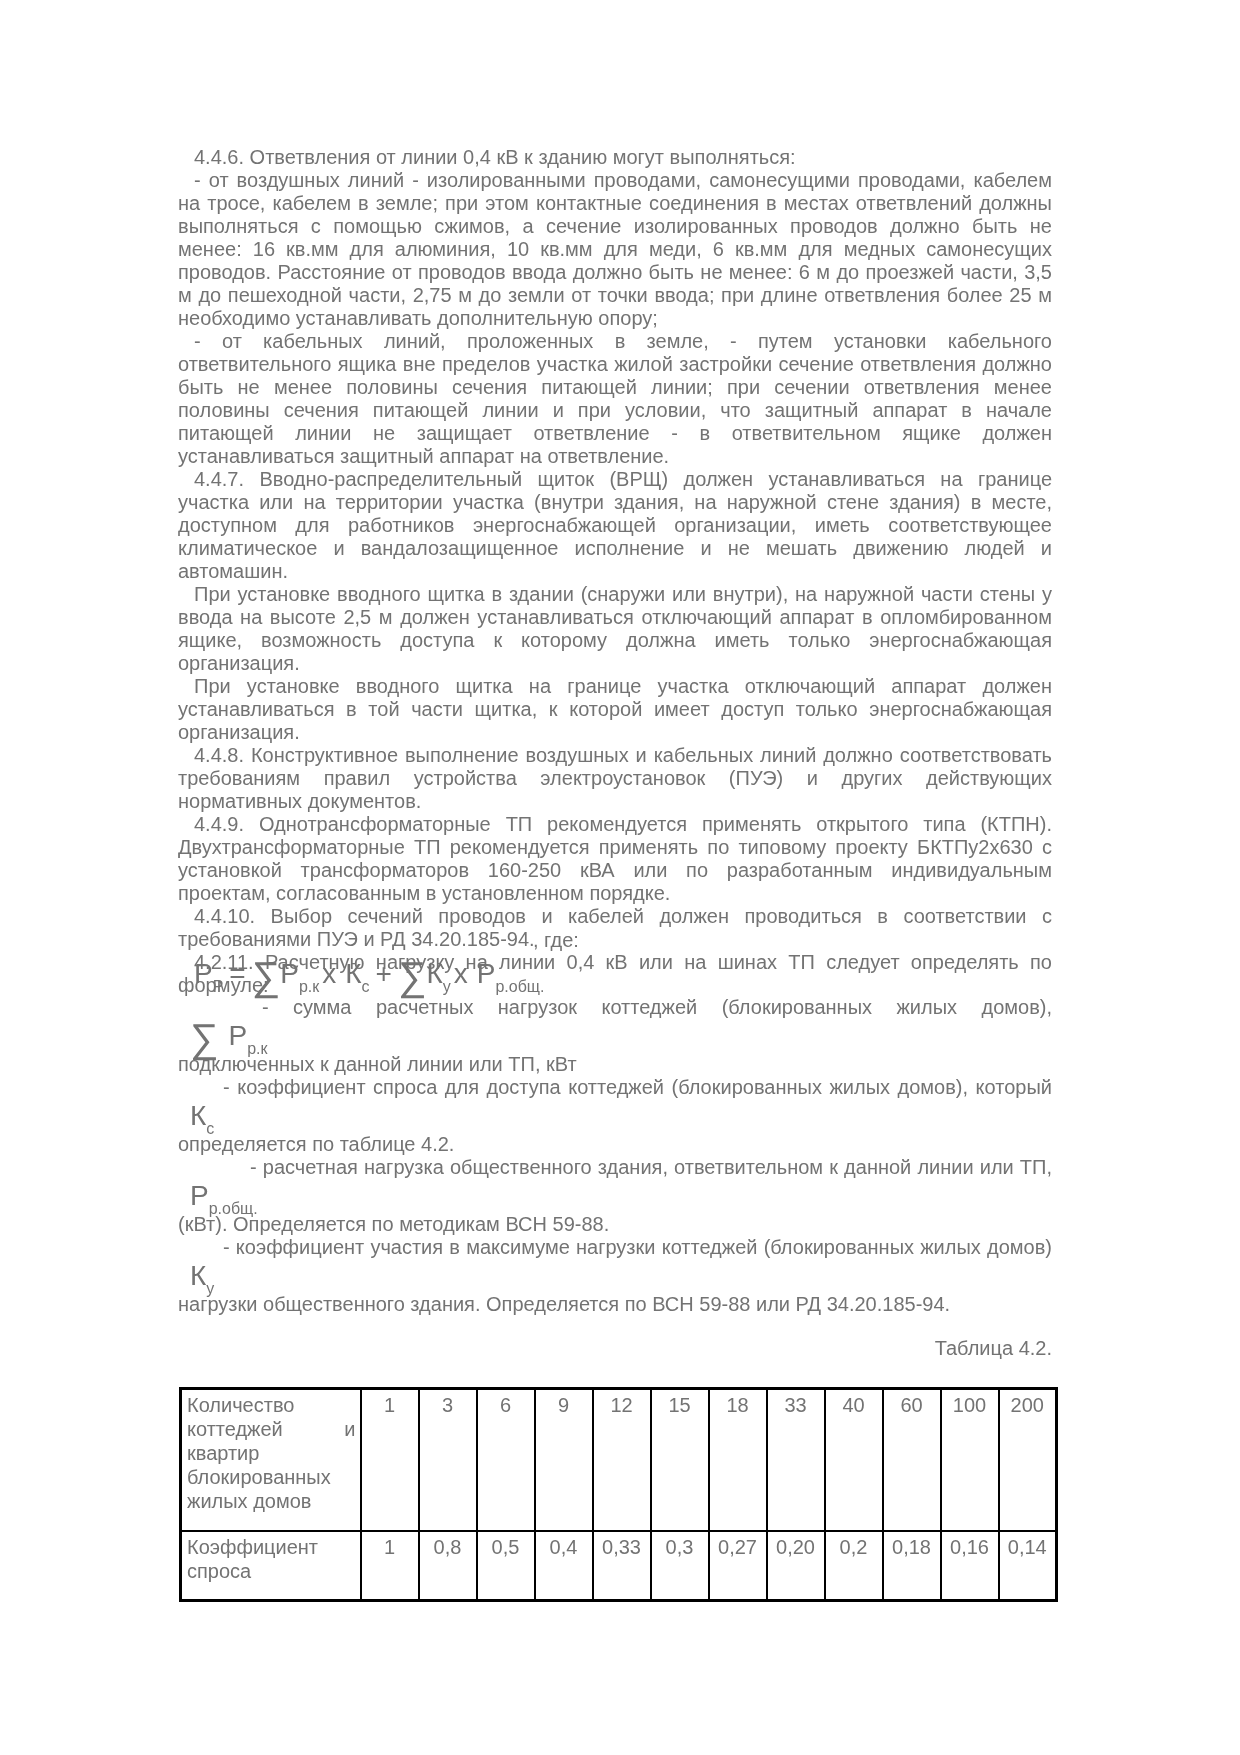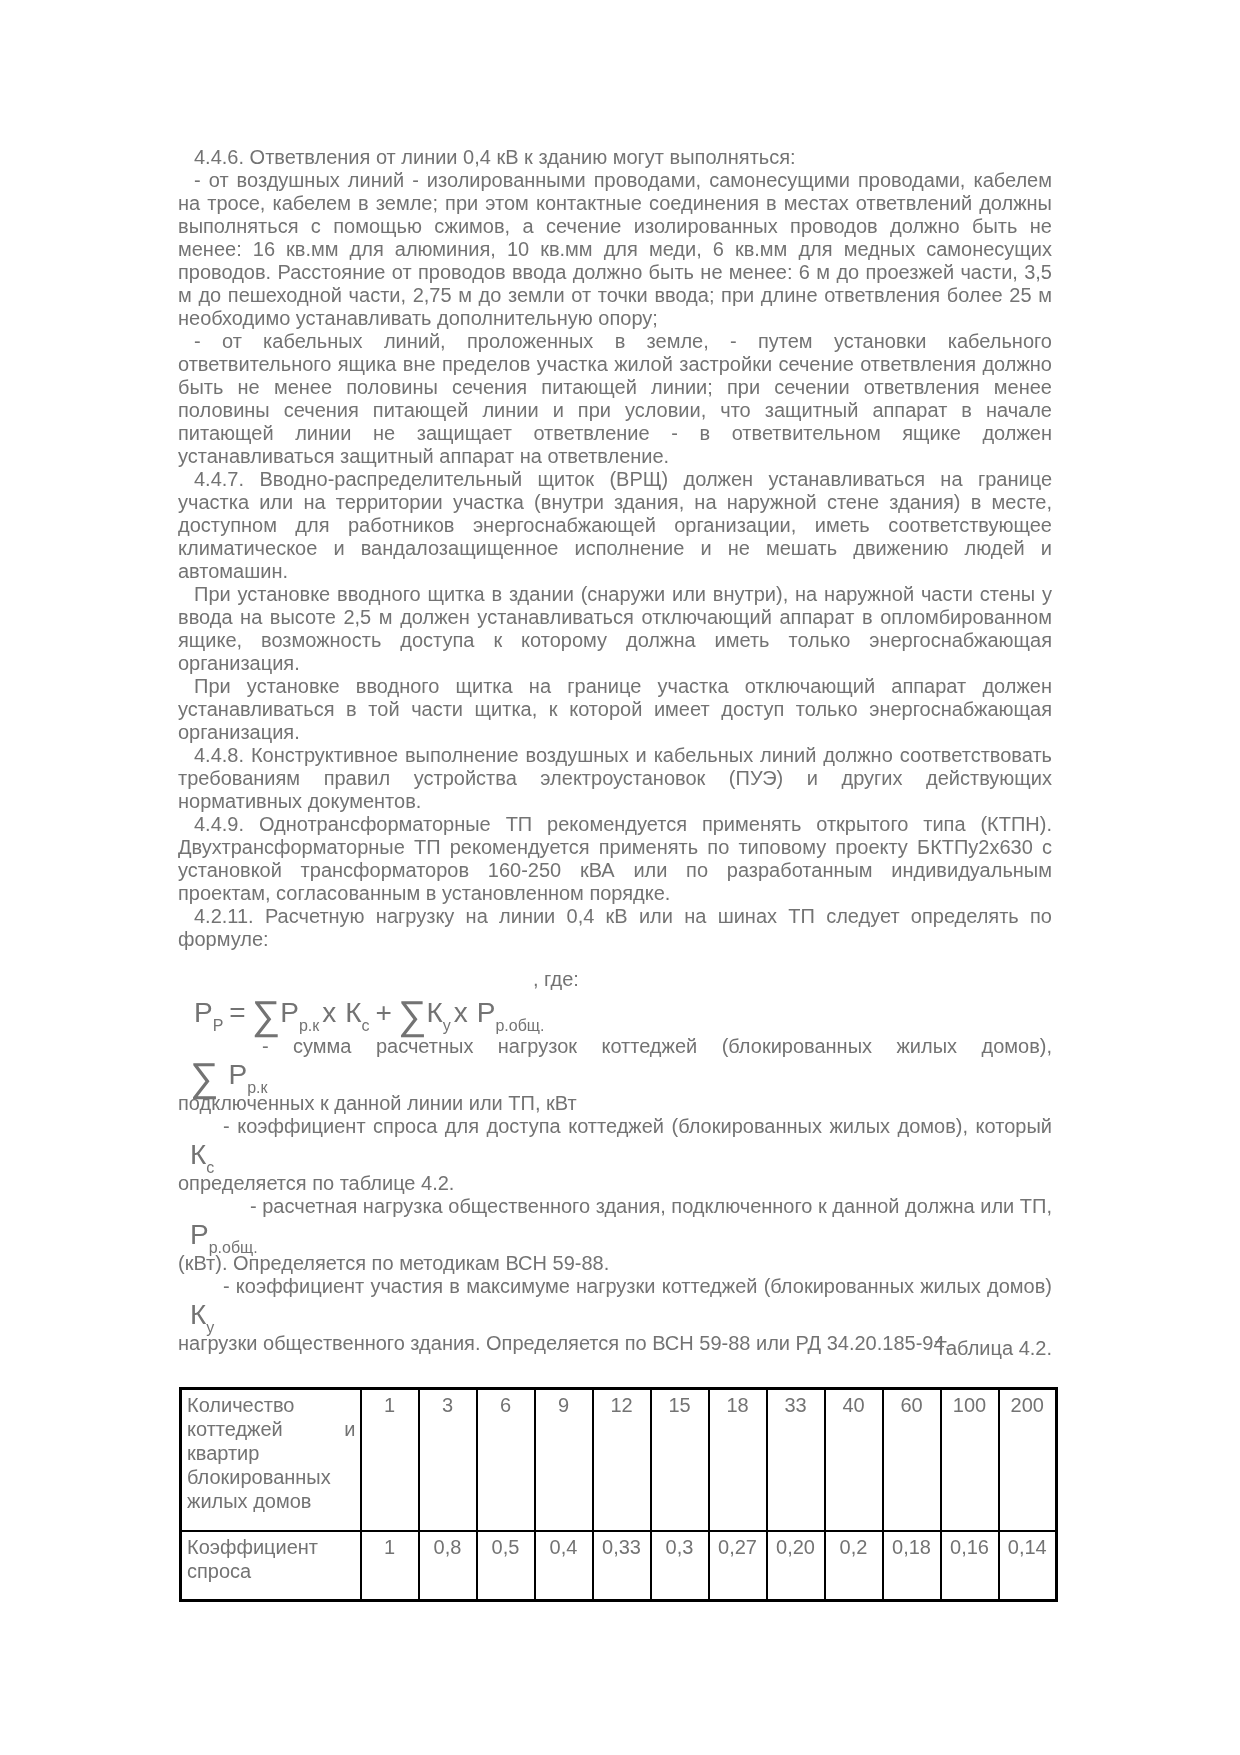--- a/index.html
+++ b/index.html
@@ -11,21 +11,21 @@
     color:#737373;
     overflow:hidden;
   }
   .bodytext {
     position:absolute; left:178px; top:146px; width:874px;
     font-size:20px; line-height:23px; text-align:justify;
   }
   .bodytext p { margin:0; text-indent:16px; }
 
   .fblock {
-    position:absolute; left:178px; top:968px; width:874px;
+    position:absolute; left:178px; top:929px; width:874px;
     font-size:20px; line-height:23px;
   }
   .where-line { height:23px; padding-left:355px; box-sizing:border-box; }
   .formula-line {
     height:44px; line-height:44px; padding-left:16px;
     font-size:28px; white-space:nowrap;
   }
   .sigma { font-size:40px; vertical-align:-7px; }
   .formula-line sub, .sym-line sub { font-size:16px; vertical-align:-9px; line-height:0; }
   .tok-op { margin:0 6px; }
@@ -67,40 +67,41 @@
 
   <div class="bodytext">
     <p>4.4.6. Ответвления от линии 0,4 кВ к зданию могут выполняться:</p>
     <p>- от воздушных линий - изолированными проводами, самонесущими проводами, кабелем на тросе, кабелем в земле; при этом контактные соединения в местах ответвлений должны выполняться с помощью сжимов, а сечение изолированных проводов должно быть не менее: 16 кв.мм для алюминия, 10 кв.мм для меди, 6 кв.мм для медных самонесущих проводов. Расстояние от проводов ввода должно быть не менее: 6 м до проезжей части, 3,5 м до пешеходной части, 2,75 м до земли от точки ввода; при длине ответвления более 25 м необходимо устанавливать дополнительную опору;</p>
     <p>- от кабельных линий, проложенных в земле, - путем установки кабельного ответвительного ящика вне пределов участка жилой застройки сечение ответвления должно быть не менее половины сечения питающей линии; при сечении ответвления менее половины сечения питающей линии и при условии, что защитный аппарат в начале питающей линии не защищает ответвление - в ответвительном ящике должен устанавливаться защитный аппарат на ответвление.</p>
     <p>4.4.7. Вводно-распределительный щиток (ВРЩ) должен устанавливаться на границе участка или на территории участка (внутри здания, на наружной стене здания) в месте, доступном для работников энергоснабжающей организации, иметь соответствующее климатическое и вандалозащищенное исполнение и не мешать движению людей и автомашин.</p>
     <p>При установке вводного щитка в здании (снаружи или внутри), на наружной части стены у ввода на высоте 2,5 м должен устанавливаться отключающий аппарат в опломбированном ящике, возможность доступа к которому должна иметь только энергоснабжающая организация.</p>
     <p>При установке вводного щитка на границе участка отключающий аппарат должен устанавливаться в той части щитка, к которой имеет доступ только энергоснабжающая организация.</p>
     <p>4.4.8. Конструктивное выполнение воздушных и кабельных линий должно соответствовать требованиям правил устройства электроустановок (ПУЭ) и других действующих нормативных документов.</p>
     <p>4.4.9. Однотрансформаторные ТП рекомендуется применять открытого типа (КТПН). Двухтрансформаторные ТП рекомендуется применять по типовому проекту БКТПу2х630 с установкой трансформаторов 160-250 кВА или по разработанным индивидуальным проектам, согласованным в установленном порядке.</p>
+    <p>4.4.10. Выбор сечений проводов и кабелей должен проводиться в соответствии с требованиями ПУЭ и РД 34.20.185-94.</p>
     <p>4.2.11. Расчетную нагрузку на линии 0,4 кВ или на шинах ТП следует определять по формуле:</p>
   </div>
 
   <div class="fblock">
 
     <div class="where-line">, где:</div>
 
     <div class="formula-line">
       <span><span>Р</span><sub>Р</sub></span><span class="tok-op">=</span><span class="sigma">∑</span><span><span>Р</span><sub>р.к</sub></span><span class="tok-mul">х</span><span><span>К</span><sub>с</sub></span><span class="tok-op">+</span><span class="sigma">∑</span><span><span>К</span><sub>у</sub></span><span class="tok-mul">х</span><span><span>Р</span><sub>р.общ.</sub></span>
     </div>
 
     <div class="def-desc d0">- сумма расчетных нагрузок коттеджей (блокированных жилых домов),</div>
     <div class="sym-line"><span class="sigma">∑</span><span>Р</span><sub>р.к</sub></div>
     <div class="def-cont">подключенных к данной линии или ТП, кВт</div>
 
     <div class="def-desc d1">- коэффициент спроса для доступа коттеджей (блокированных жилых домов), который</div>
     <div class="sym-line"><span>К</span><sub>с</sub></div>
     <div class="def-cont">определяется по таблице 4.2.</div>
 
-    <div class="def-desc d2">- расчетная нагрузка общественного здания, подключенного к данной должна или ТП,</div>
+    <div class="def-desc d2">- расчетная нагрузка общественного здания, ответвительном к данной линии или ТП,</div>
     <div class="sym-line"><span>Р</span><sub>р.общ.</sub></div>
     <div class="def-cont">(кВт). Определяется по методикам ВСН 59-88.</div>
 
     <div class="def-desc d3">- коэффициент участия в максимуме нагрузки коттеджей (блокированных жилых домов)</div>
     <div class="sym-line"><span>К</span><sub>у</sub></div>
     <div class="def-cont">нагрузки общественного здания. Определяется по ВСН 59-88 или РД 34.20.185-94.</div>
 
   </div>
 
   <div class="tcap">Таблица 4.2.</div>

